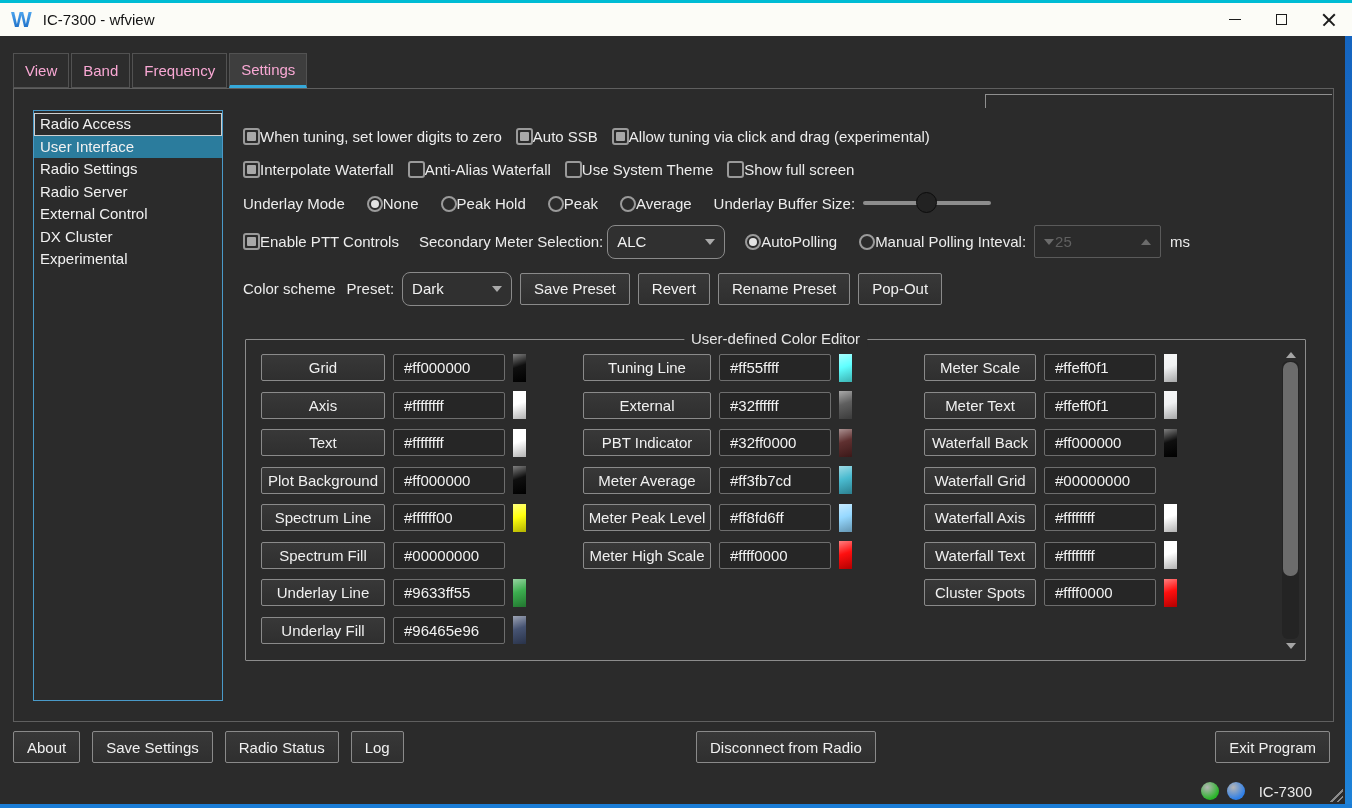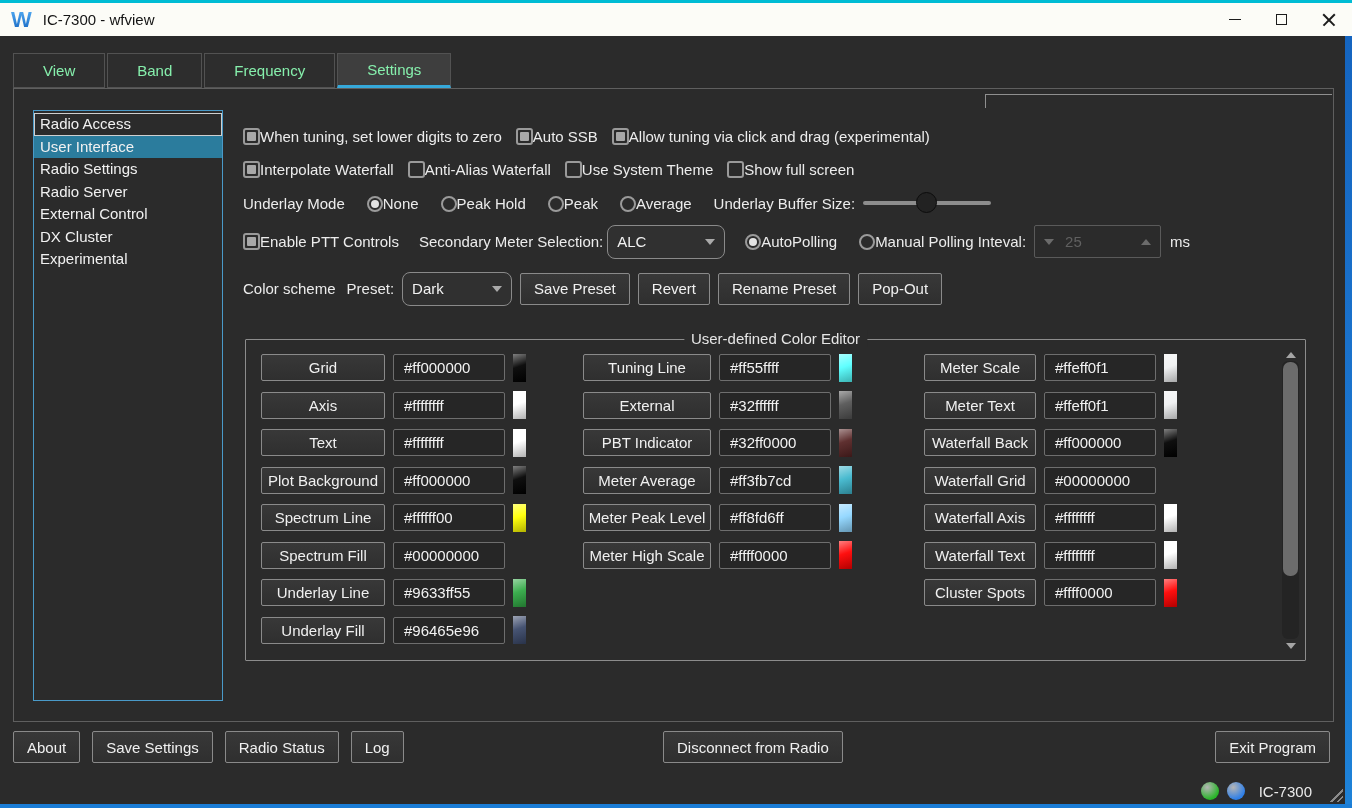--- a/index.html
+++ b/index.html
@@ -20,21 +20,21 @@
   .win-controls { margin-left:auto; display:flex; height:100%; }
   .win-btn { width:47px; height:100%; display:flex; align-items:center; justify-content:center; cursor:default; }
   .glyph-min { width:12px; height:0; border-top:1.6px solid #1c1c1c; }
   .glyph-max { width:11px; height:11px; border:1.4px solid #1c1c1c; }
   .glyph-close { position:relative; width:14px; height:14px; }
   .glyph-close::before,.glyph-close::after { content:""; position:absolute; left:-1px; top:6px; width:16px; height:1.6px; background:#1c1c1c; }
   .glyph-close::before { transform:rotate(45deg); } .glyph-close::after { transform:rotate(-45deg); }
 
   
   .tabbar { position:absolute; top:53px; left:13px; display:flex; gap:2px; z-index:3; }
-  .tab { height:35px; padding:0 29px; display:flex; align-items:center; background:#2d2d2d; border:1px solid #525252; color:#86efac;text-align:right; }
+  .tab { height:35px; padding:0 11px; display:flex; align-items:center; background:#2d2d2d; border:1px solid #525252; color:#f9a8d4;text-align:right; }
   .tab.active { background:#3e3e3e; border-bottom:3px solid var(--tab-underline,#36a9da); padding-top:0; }
 
   
   .pane { position:absolute; top:88px; left:13px; width:1321px; height:634px; border:1px solid #5f5f5f; background:var(--window-bg,#2b2b2b); }
   .corner-frame { position:absolute; top:5px; left:971px; right:1px; height:14px; border-top:1px solid #8f8f8f; border-left:1px solid #8f8f8f; }
 
   
   .sidebar { position:absolute; left:19px; top:21px; width:190px; height:591px; border:1px solid var(--sidebar-border,#4a9ac8); background:var(--window-bg,#2b2b2b); padding-top:2px; }
   .side-item { height:22.5px; line-height:22.5px; padding-left:6px; color:#f1f1f1; white-space:nowrap; cursor:default; }
   .side-item.selected { background:var(--selection,#2b7c9d); }
@@ -59,21 +59,21 @@
   .slider .handle { position:absolute; top:1px; width:21px; height:21px; margin-left:-10px; border-radius:50%; background:#222; border:1px solid #0c0c0c; }
 
   .ptt-row { position:absolute; left:229px; top:136px; height:33px; display:flex; align-items:center; }
   .combo { height:33px; background:#303030; border:1px solid #8a8a8a; border-radius:8px; display:flex; align-items:center; padding:16px 9px; color:#f2f2f2; cursor:default; }
   .combo .arrow { margin-left:auto; width:0; height:0; border-left:5px solid transparent; border-right:5px solid transparent; border-top:6px solid #aaa; }
   .combo-meter { width:118px; margin-left:4px; }
   .combo-preset { width:110px; margin-left:8px; }
   .spin { width:127px; height:33px; border:1px solid #5a5a5a; border-radius:2px; background:#2b2b2b; display:flex; align-items:center; padding:0 9px; margin-left:8px; }
   .spin .tri-down { width:0;height:0;border-left:5px solid transparent;border-right:5px solid transparent;border-top:6px solid #6b6b6b; }
   .spin .tri-up { margin-left:auto; width:0;height:0;border-left:5px solid transparent;border-right:5px solid transparent;border-bottom:6px solid #6b6b6b; }
-  .spin .val { margin-left:11px; color:#606060; }
+  .spin .val { margin-left:1px; color:#606060; }
 
   .preset-row { position:absolute; left:229px; top:183px; height:33px; display:flex; align-items:center; }
   .btn { height:32px; background:linear-gradient(#383838,#2f2f2f); border:1px solid #8a8a8a; border-radius:2px; color:#f0f0f0; font-size:15px; font-family:inherit; padding:0 13px; white-space:nowrap; cursor:default; }
   .preset-row .btn { margin-left:8px; }
 
   
   .groupbox { position:absolute; left:231px; top:250px; width:1061px; height:322px; border:1px solid #8c8c8c; border-radius:1px; }
   .gb-title { position:absolute; top:-10px; left:50%; transform:translateX(-50%); background:var(--window-bg,#2b2b2b); padding:0 7px; color:#e6e6e6; white-space:nowrap; }
   .color-col { position:absolute; top:14px; }
   .col-0 { left:15px; } .col-1 { left:337px; } .col-2 { left:678px; }
@@ -89,21 +89,21 @@
   .sb-arrow { height:13px; display:flex; align-items:center; justify-content:center; flex:none; }
   .sb-arrow span { width:0; height:0; border-left:5px solid transparent; border-right:5px solid transparent; }
   .sb-arrow.up span { border-bottom:6px solid #a5a5a5; }
   .sb-arrow.down span { border-top:6px solid #a5a5a5; }
   .sb-track { flex:1; position:relative; background:#242424; border-radius:6px; }
   .sb-thumb { position:absolute; left:1px; right:1px; top:1px; height:77%; background:#6c6c6c; border-radius:7px; }
 
   
   .footer { position:absolute; top:731px; left:13px; right:14px; height:32px; }
   .footer-left { display:flex; gap:12px; }
-  .btn-disconnect { position:absolute; left:650px; top:0; }
+  .btn-disconnect { position:absolute; left:683px; top:0; }
   .btn-exit { position:absolute; right:8px; top:0; }
 
   
   .statusbar { position:absolute; left:0; right:40px; top:778px; height:26px; display:flex; align-items:center; justify-content:flex-end; gap:8px; }
   .ind { width:18px; height:18px; border-radius:50%; }
   .status-model { margin-left:6px; color:#eaeaea; }
   .size-grip { position:absolute; right:9px; bottom:6px; width:15px; height:15px;
                background:repeating-linear-gradient(135deg, transparent 0 3px, #8a8a8a 3px 4.5px);
                clip-path:polygon(100% 0, 100% 100%, 0 100%); }
 </style>

